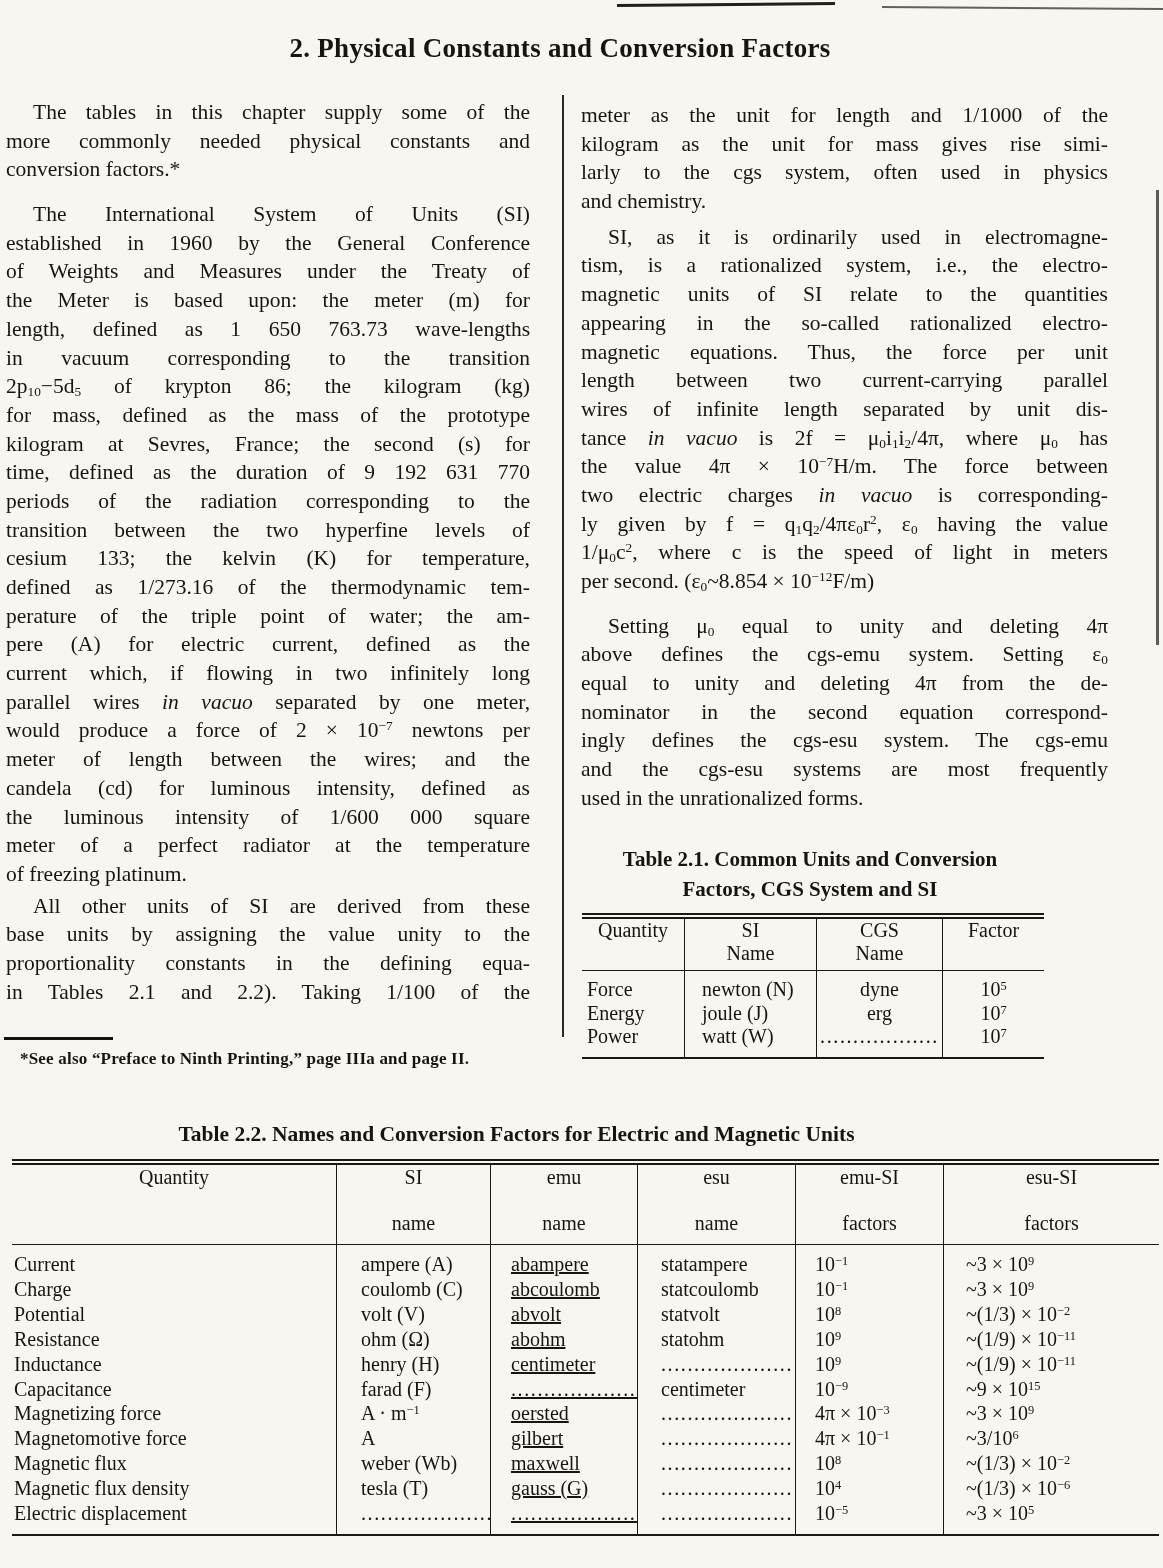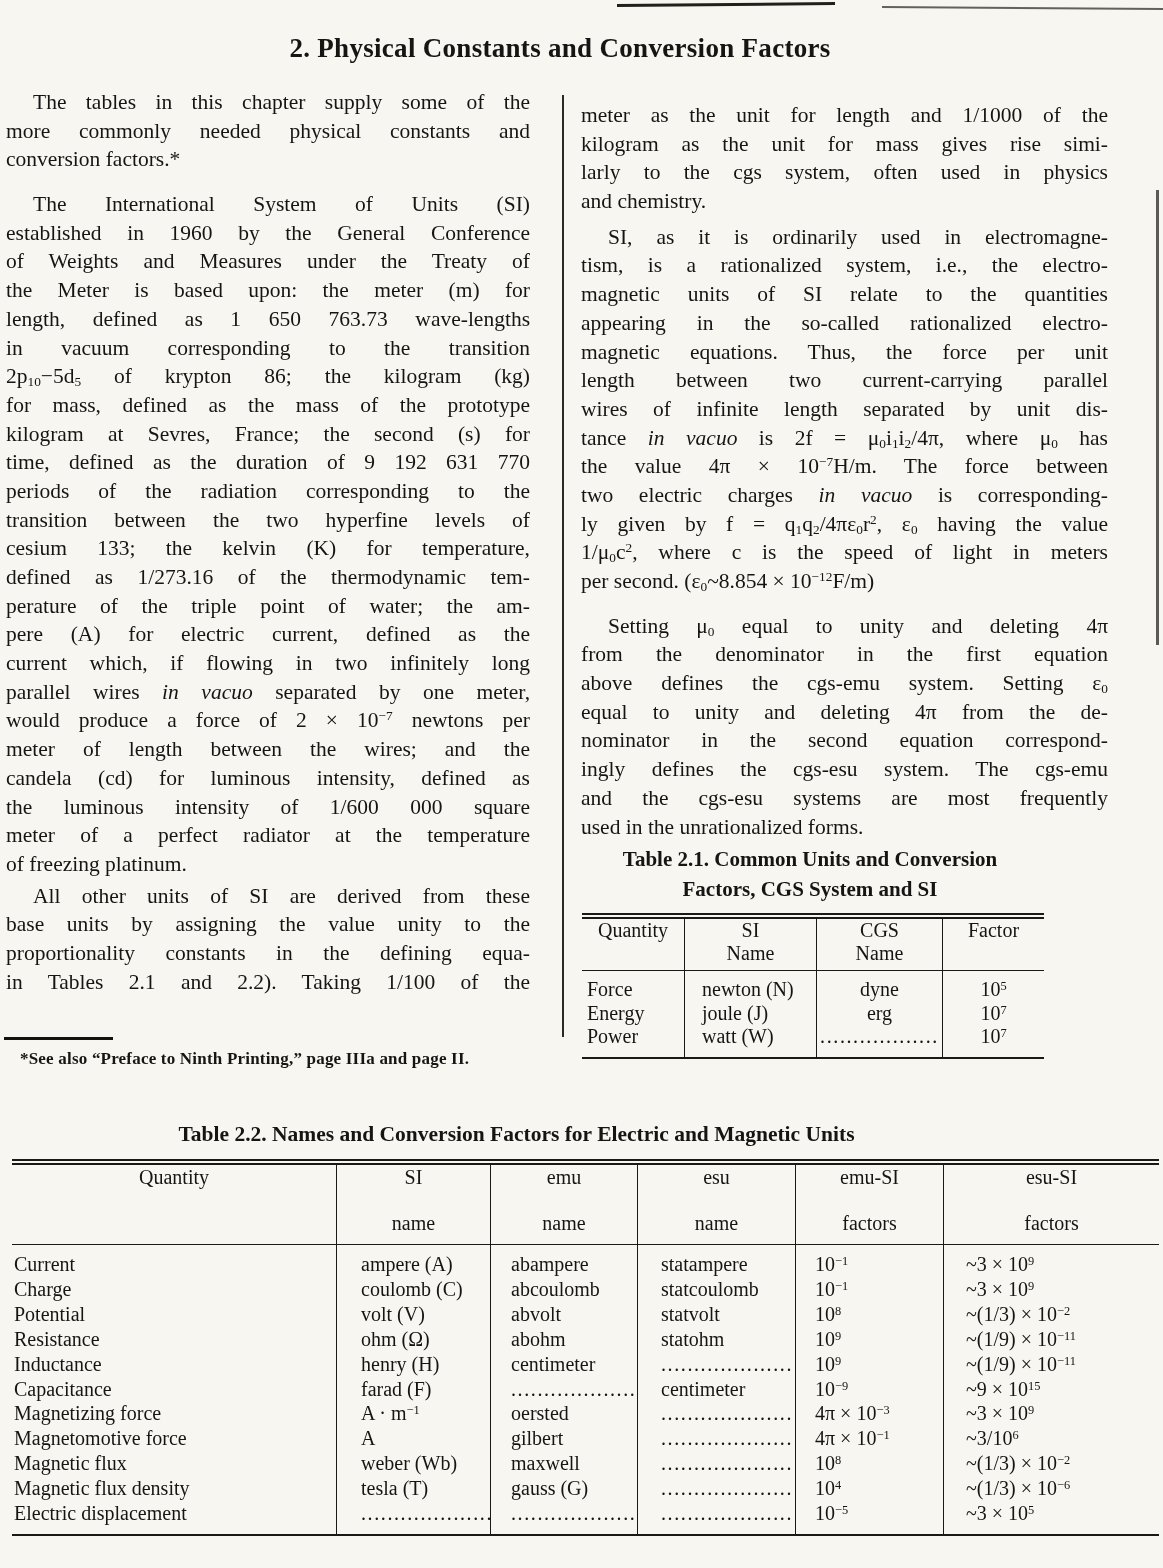--- a/index.html
+++ b/index.html
@@ -8,21 +8,21 @@
     background:#f7f6f1;color:#171514;
     font-family:"Liberation Serif", serif;
   }
   
   .page-title{
     position:absolute;top:33px;left:0;width:1120px;text-align:center;
     font-size:27px;font-weight:700;letter-spacing:.3px;
   }
   
   .col{position:absolute;font-size:21.5px;line-height:28.7px;}
-  .col-left{left:6px;top:88px;width:524px;}
+  .col-left{left:6px;top:98px;width:524px;}
   .col-right{left:581px;top:101px;width:527px;}
   .para{margin:0;}
   .col-left .para:nth-child(2){margin-top:16px;}
   .col-left .para:nth-child(3){margin-top:3px;}
   .col-right .para:nth-child(2){margin-top:7px;}
   .col-right .para:nth-child(3){margin-top:16px;}
   .ln{
     text-align:justify;text-align-last:justify;
     height:28.7px;overflow:hidden;white-space:normal;
   }
@@ -69,21 +69,21 @@
   .t22{position:absolute;left:4px;top:1121px;width:1025px;}
   .t22 .t-title{font-size:21.5px;line-height:27px;margin-bottom:11px;}
   .tbl22{
     margin-left:8px;width:1147px;
     grid-template-columns:325px 154px 147px 158px 148px 215px;
     font-size:20px;line-height:24.9px;
   }
   .tbl22 .hc{height:70px;padding-bottom:9px;font-size:20px;line-height:24px;}
   .tbl22 .bc.c0{padding-left:2px;}
   .tbl22 .bc.c1{padding-left:24px;}
-  .tbl22 .bc.c2{padding-left:20px;}
+  .tbl22 .bc.c2{padding-left:20px;text-decoration:underline;}
   .tbl22 .bc.c3{padding-left:23px;}
   .tbl22 .bc.c4{padding-left:19px;}
   .tbl22 .bc.c5{padding-left:22px;}
   
   .example{position:absolute;left:55px;top:1603px;font-size:20px;letter-spacing:.2px;}
 </style>
 </head>
 <body>
 
 <div class="page">
@@ -151,21 +151,20 @@
         <div class="ln">wires of infinite length separated by unit dis-</div>
         <div class="ln">tance <i>in vacuo</i> is 2f = μ<sub>0</sub>i<sub>1</sub>i<sub>2</sub>/4π, where μ<sub>0</sub> has</div>
         <div class="ln">the value 4π × 10<sup>−7</sup>H/m.  The force between</div>
         <div class="ln">two electric charges <i>in vacuo</i> is corresponding-</div>
         <div class="ln">ly given by f = q<sub>1</sub>q<sub>2</sub>/4πε<sub>0</sub>r<sup>2</sup>, ε<sub>0</sub> having the value</div>
         <div class="ln">1/μ<sub>0</sub>c<sup>2</sup>, where c is the speed of light in meters</div>
         <div class="ln end">per second.  (ε<sub>0</sub>~8.854 × 10<sup>−12</sup>F/m)</div>
       </div>
       <div class="para">
         <div class="ln ind">Setting μ<sub>0</sub> equal to unity and deleting 4π</div>
-        <div class="ln">from the denominator in the first equation</div>
         <div class="ln">above defines the cgs-emu system.  Setting ε<sub>0</sub></div>
         <div class="ln">equal to unity and deleting 4π from the de-</div>
         <div class="ln">nominator in the second equation correspond-</div>
         <div class="ln">ingly defines the cgs-esu system.  The cgs-emu</div>
         <div class="ln">and the cgs-esu systems are most frequently</div>
         <div class="ln end">used in the unrationalized forms.</div>
       </div>
     </div>
 
   <div class="footnote-rule"></div>

